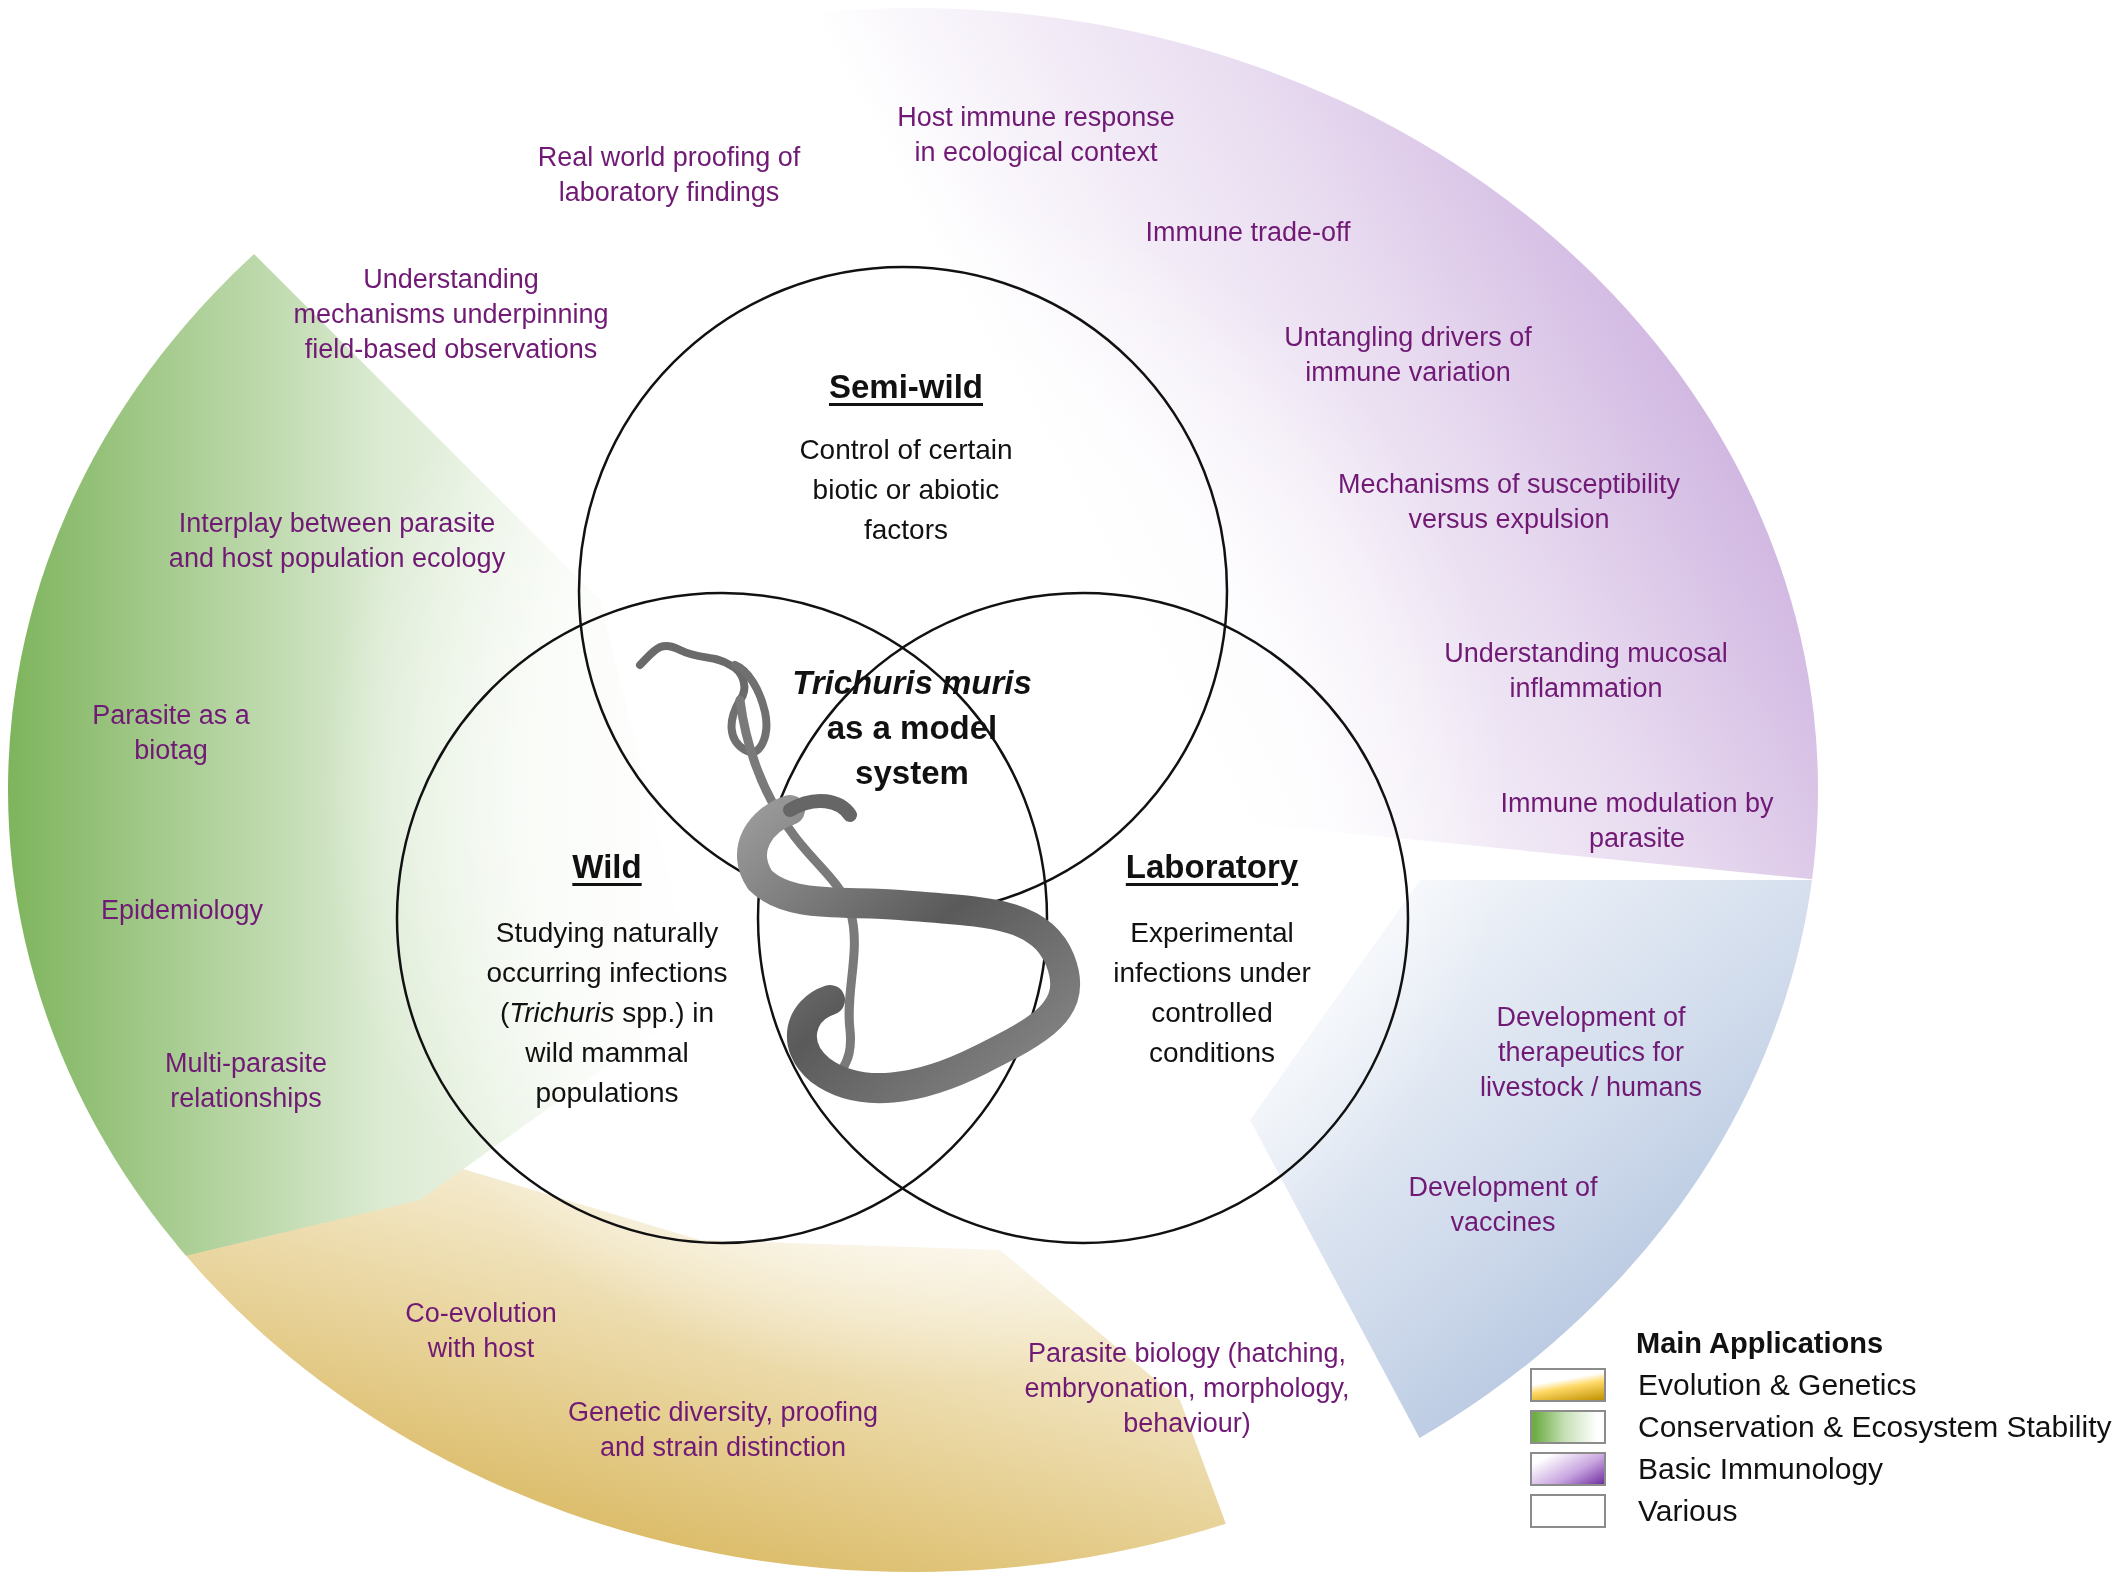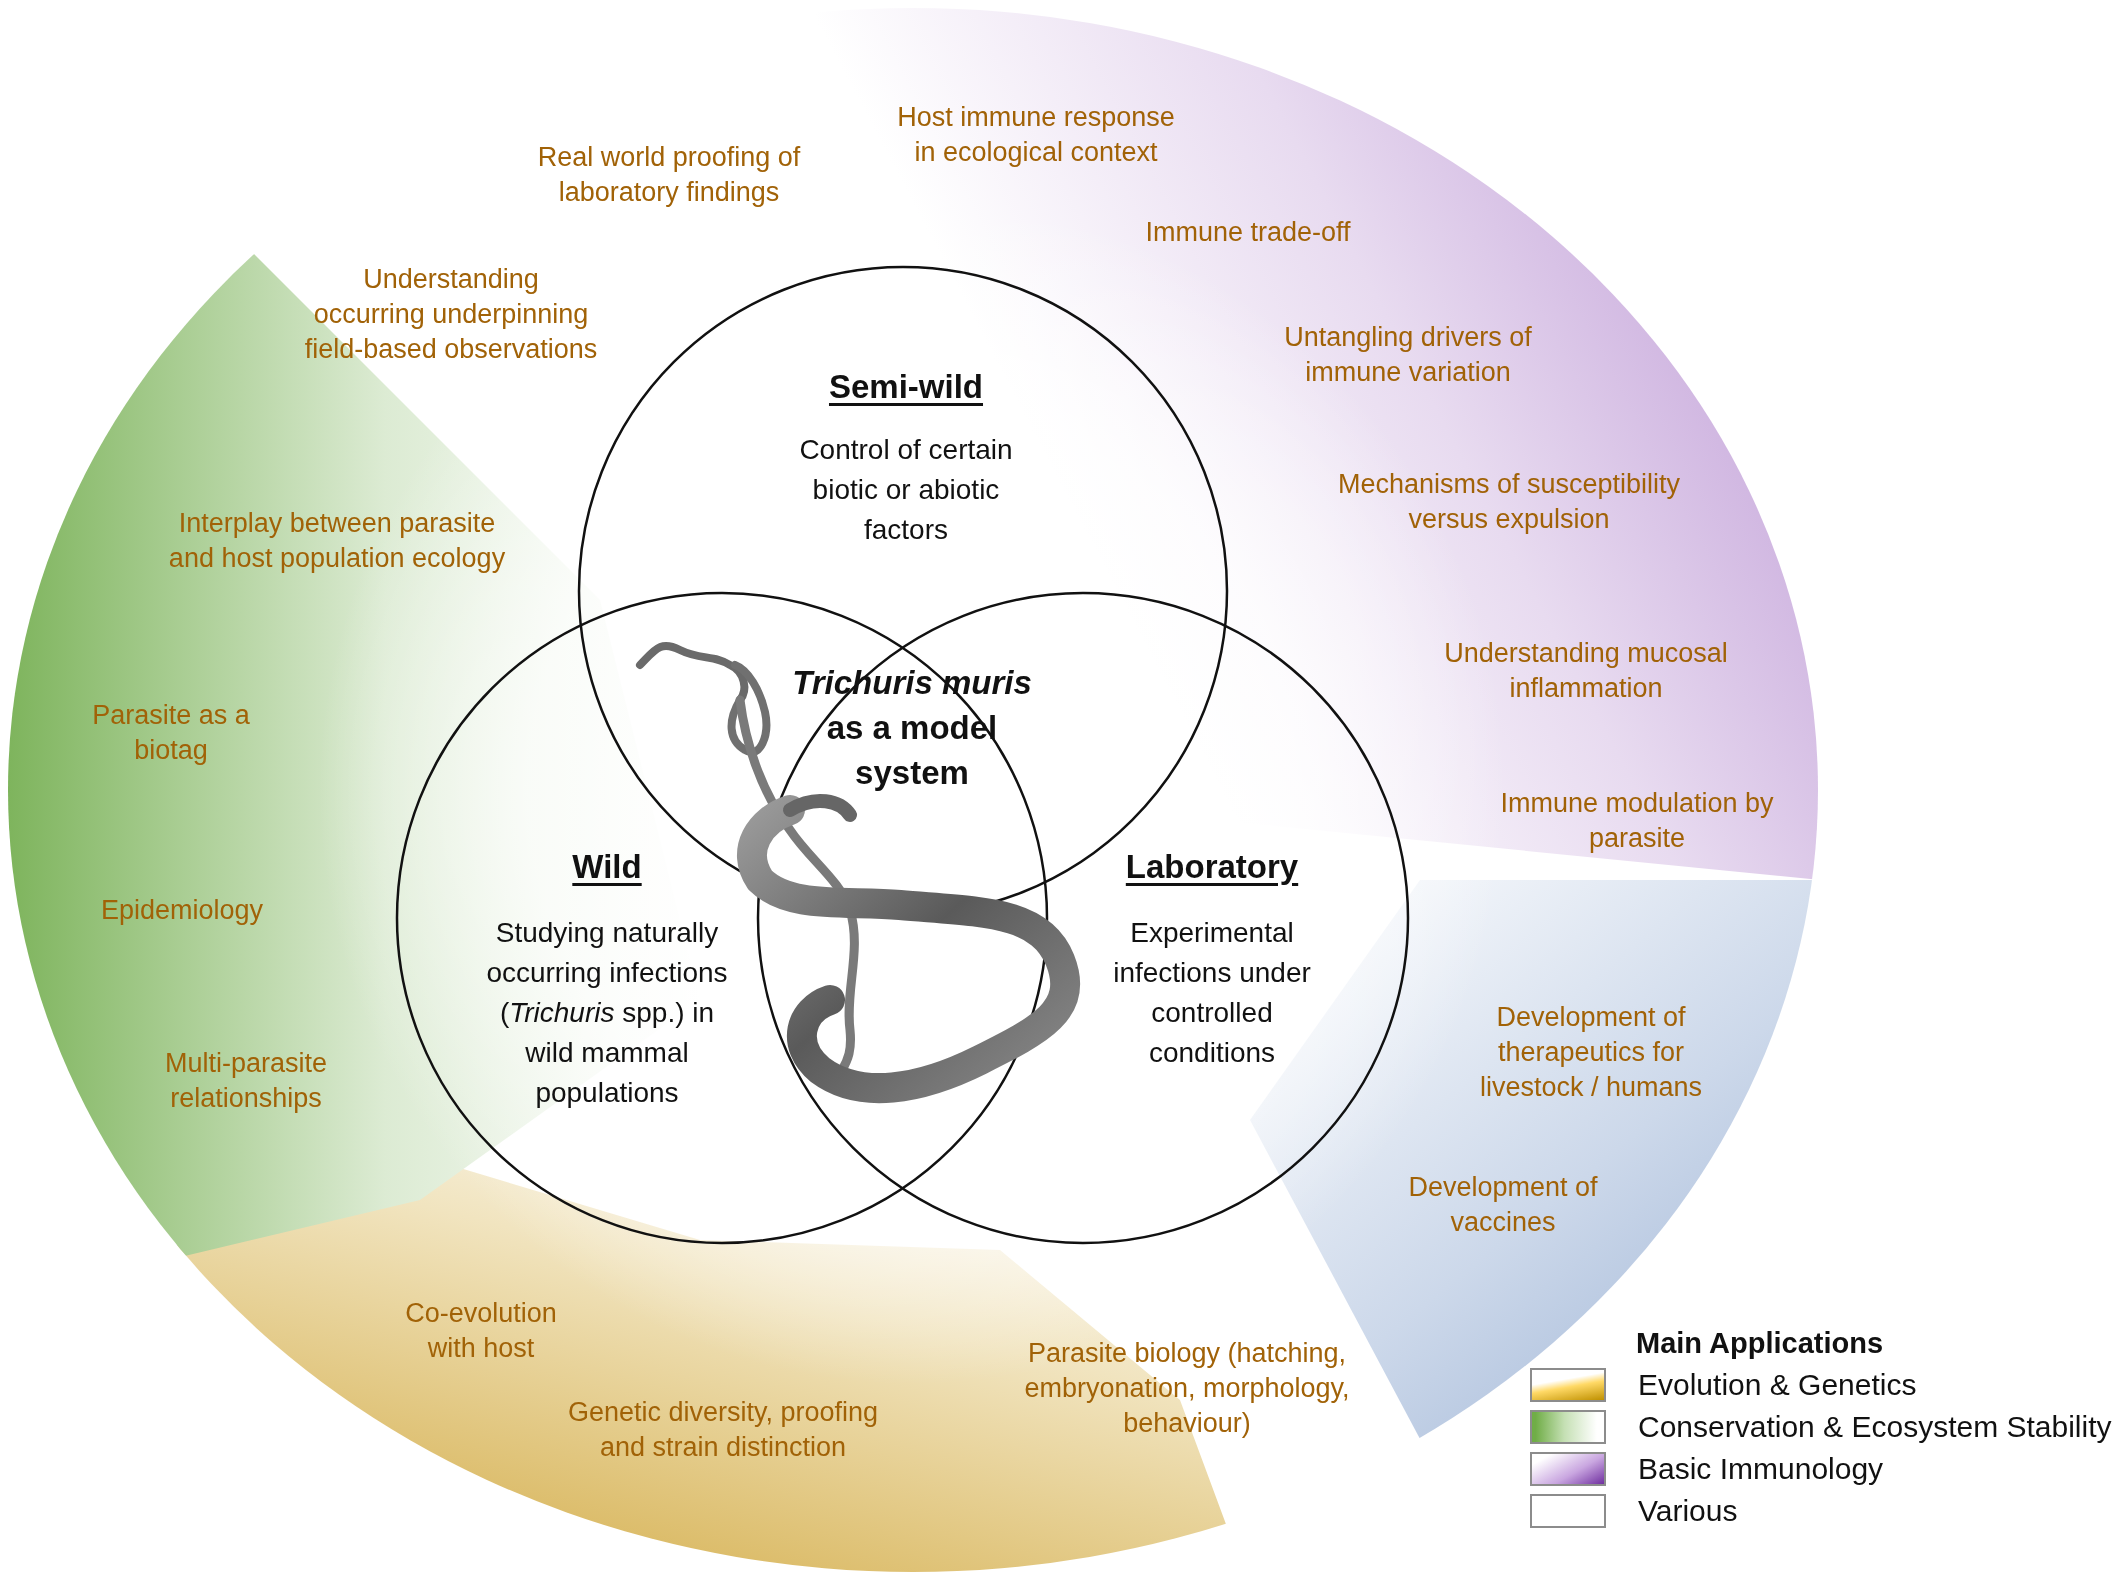--- a/index.html
+++ b/index.html
@@ -1,20 +1,20 @@
 <!DOCTYPE html>
 <html><head>
 <meta charset="utf-8">
 <style>
   html, body { margin: 0; padding: 0; background: #ffffff; }
   body { width: 2122px; height: 1589px; position: relative; overflow: hidden;
          font-family: "Liberation Sans", "DejaVu Sans", sans-serif; color: #111; }
   #diagram { position: absolute; left: 0; top: 0; width: 2122px; height: 1589px; }
   .lbl { position: absolute; text-align: center; font-size: 27px; line-height: 35px;
-         white-space: nowrap; transform: translateX(-50%); color: #a16207; }
+         white-space: nowrap; transform: translateX(-50%); color: #701a75; }
   .venn-title { position: absolute; text-align: center; font-size: 33px; font-weight: bold;
                 text-decoration: underline; text-underline-offset: 5px; transform: translateX(-50%);
                 white-space: nowrap; }
   .venn-desc { position: absolute; text-align: center; font-size: 28px; line-height: 40px;
                transform: translateX(-50%); white-space: nowrap; }
   .center-title { position: absolute; text-align: center; font-size: 33px; font-weight: bold;
                   line-height: 45px; transform: translateX(-50%); white-space: nowrap; }
   .legend { position: absolute; left: 1530px; top: 1322px; }
   .legend-title { font-size: 29px; font-weight: bold; margin-left: 106px; height: 42px; line-height: 42px; }
   .legend-row { display: flex; align-items: center; height: 42px; }
@@ -145,21 +145,21 @@
   <div>therapeutics for</div>
   <div>livestock / humans</div>
 </div>
 <div class="lbl" style="left:1503px; top:1170px;">
   <div>Development of</div>
   <div>vaccines</div>
 </div>
 
 <div class="lbl" style="left:432px; top:262px;margin-left:19px;">
   <div>Understanding</div>
-  <div>occurring underpinning</div>
+  <div>mechanisms underpinning</div>
   <div>field-based observations</div>
 </div>
 <div class="lbl" style="left:337px; top:506px;">
   <div>Interplay between parasite</div>
   <div>and host population ecology</div>
 </div>
 <div class="lbl" style="left:171px; top:698px;">
   <div>Parasite as a</div>
   <div>biotag</div>
 </div>

